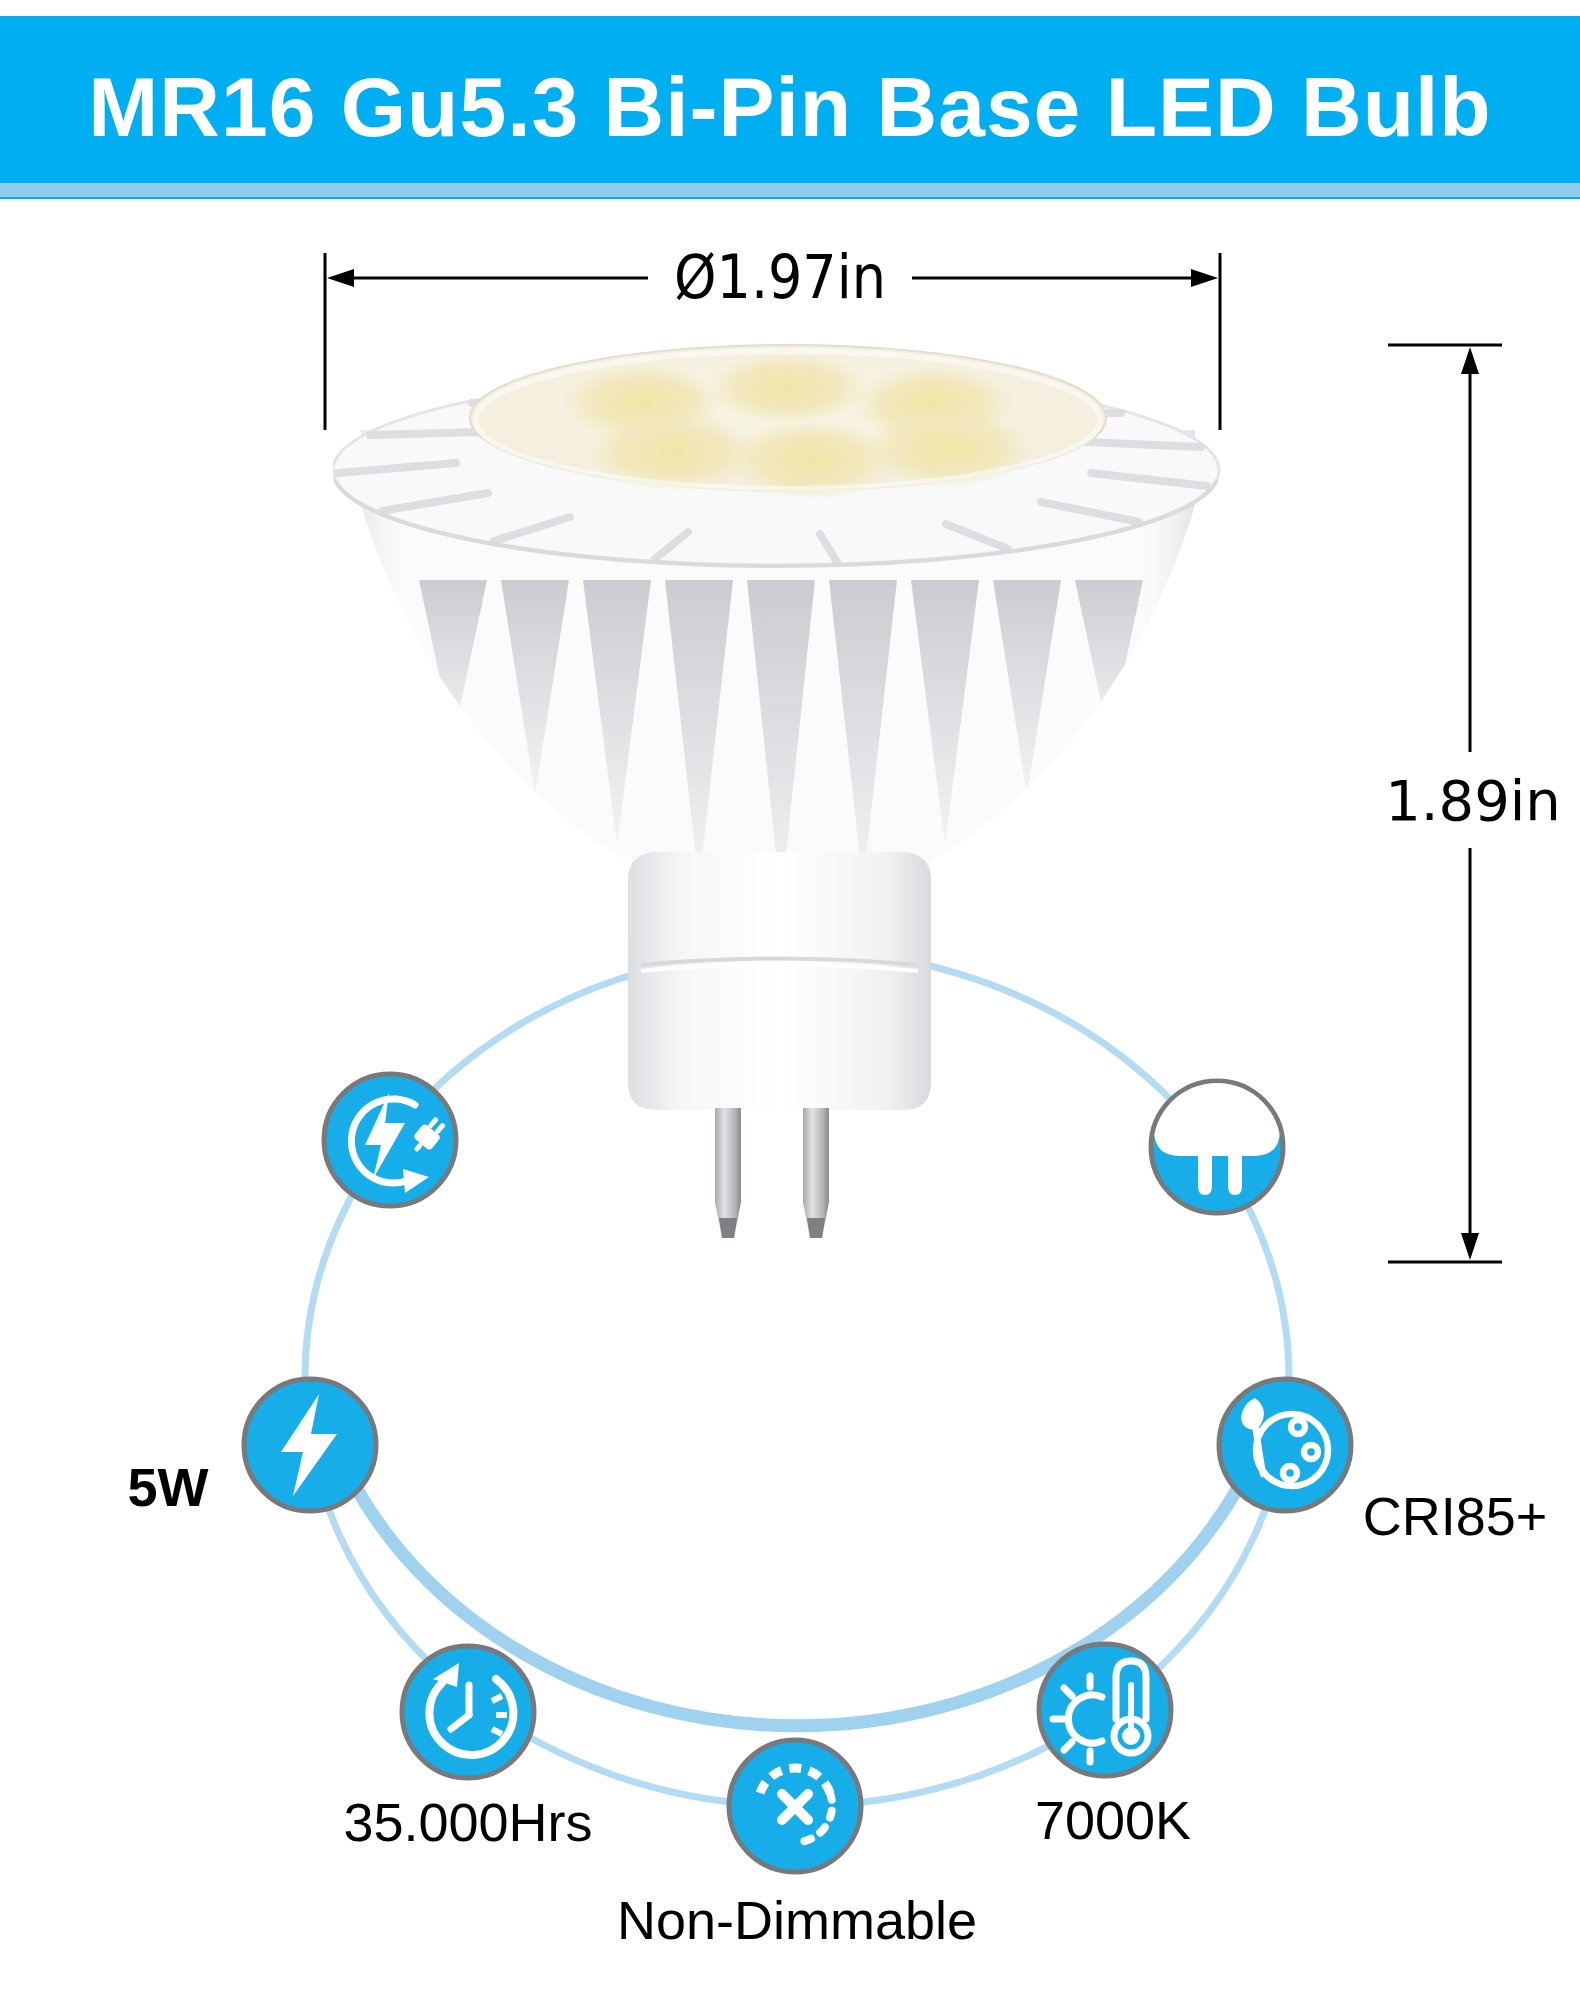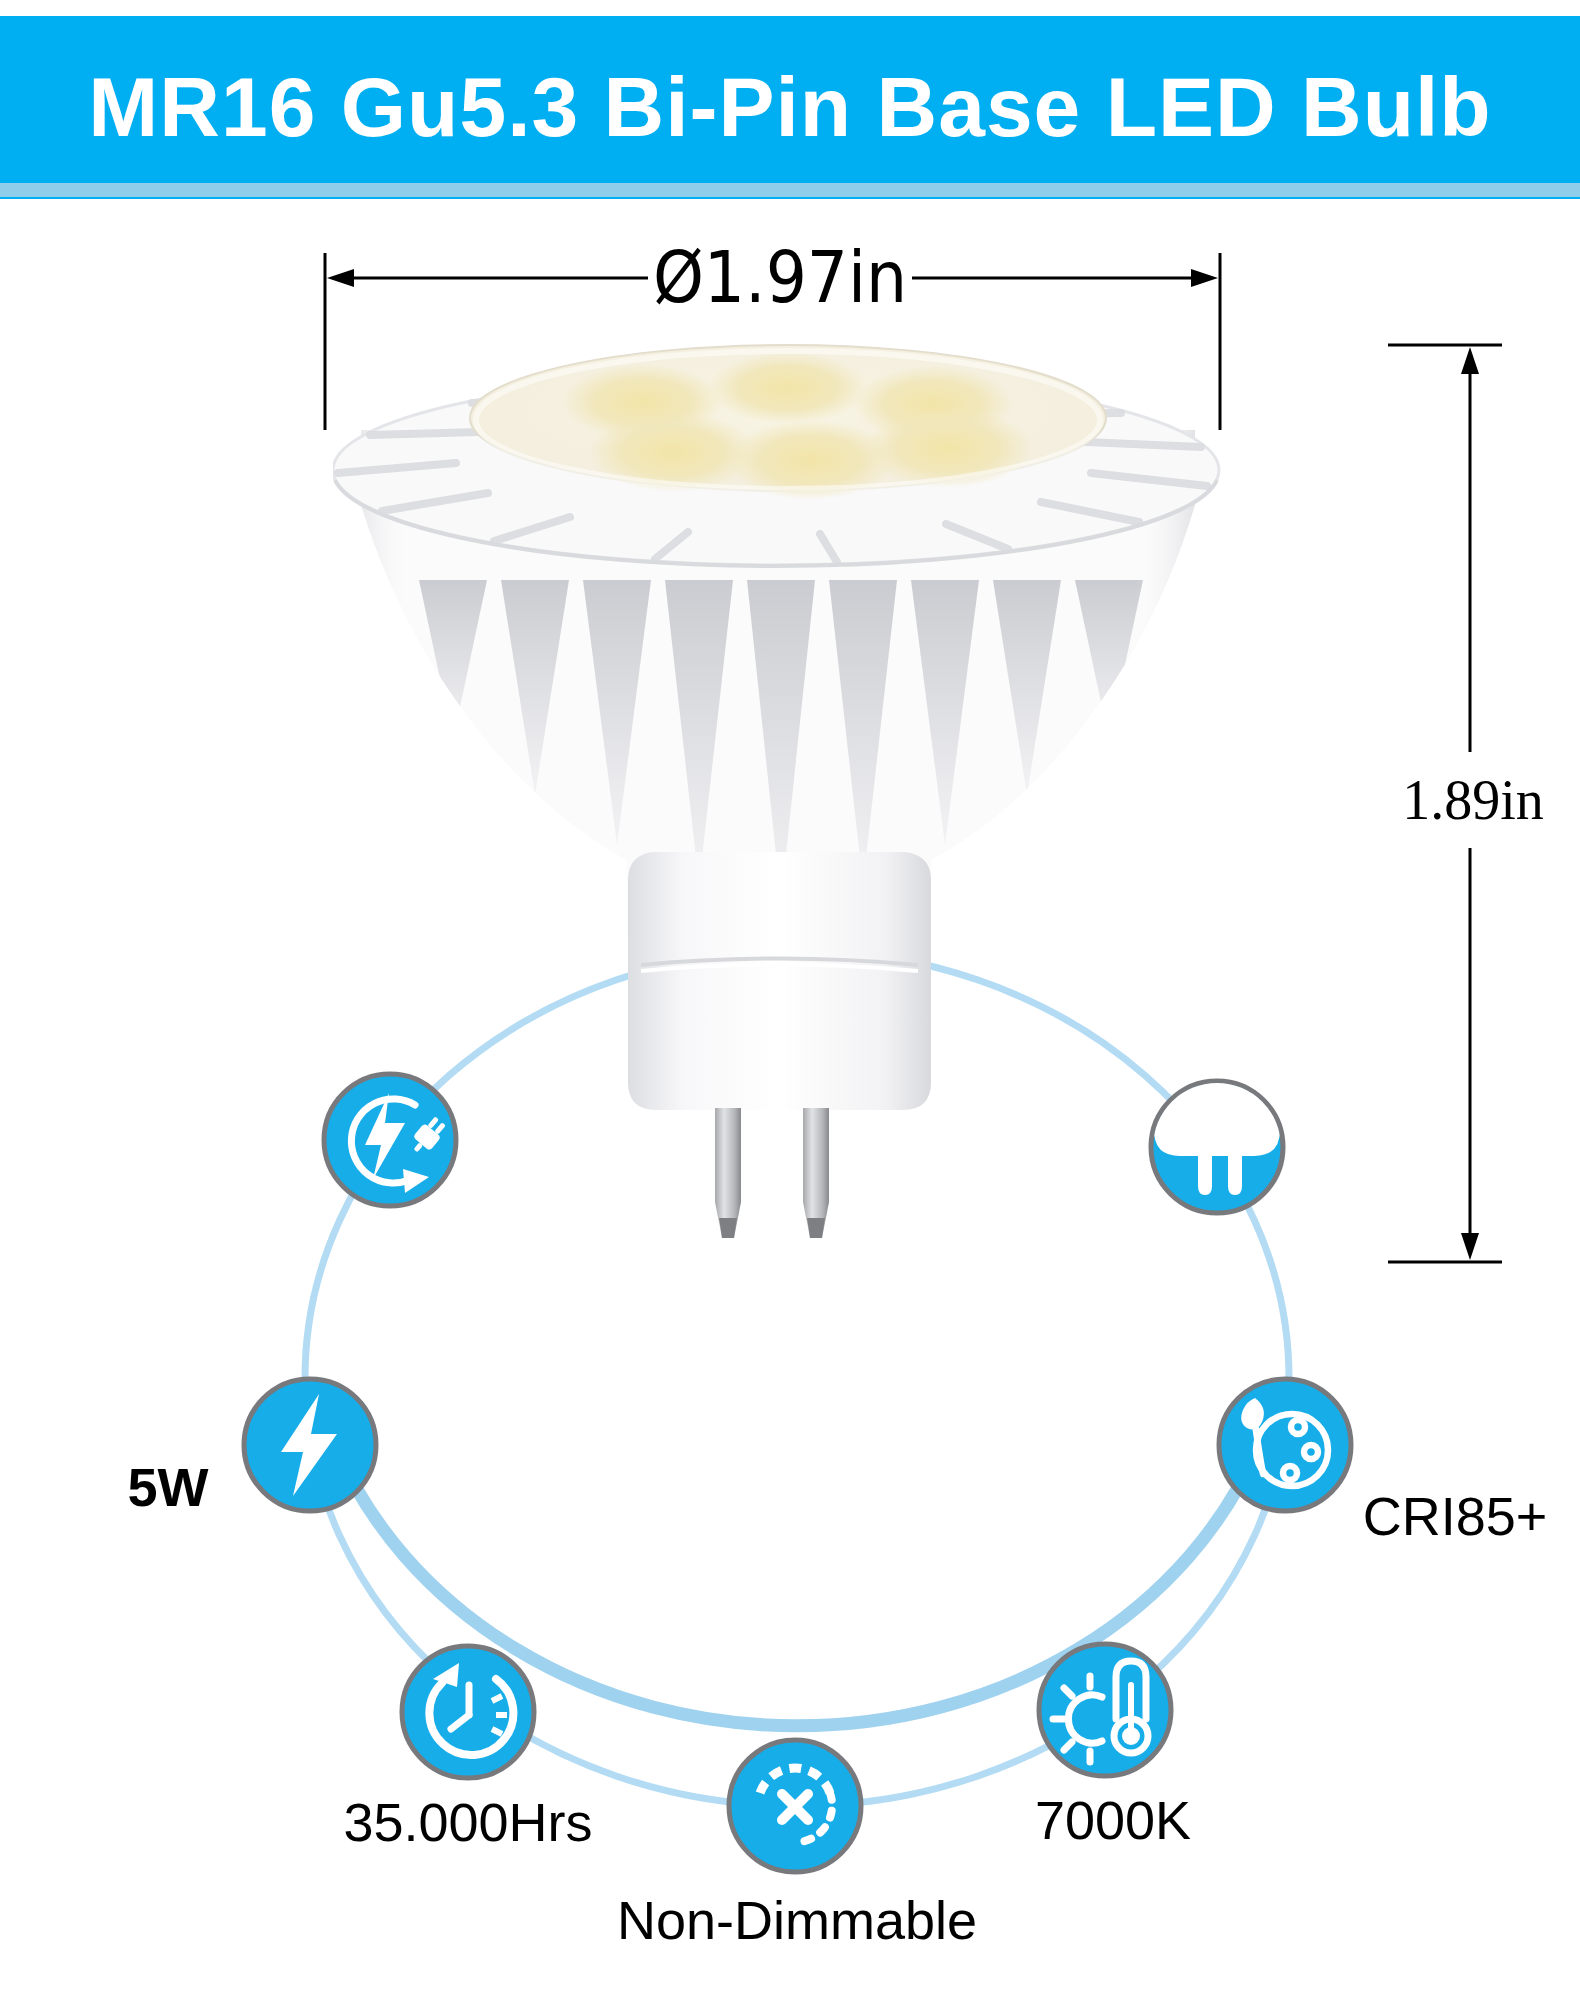--- a/index.html
+++ b/index.html
@@ -10,22 +10,22 @@
   .banner-strip{position:absolute;left:0;top:183px;width:1580px;height:14px;background:#8fcdea;}
   .banner h1{margin:0;position:absolute;left:0;top:0;width:100%;height:183px;
              display:flex;align-items:center;justify-content:center;
              color:#ffffff;font-size:84px;font-weight:bold;letter-spacing:1px;}
   
   .arc-layer{position:absolute;left:0;top:0;z-index:1;}
   .bulb-layer{position:absolute;left:333px;top:340px;z-index:2;}
   .dim-layer{position:absolute;left:0;top:0;z-index:3;pointer-events:none;}
   .dim-label{position:absolute;z-index:3;color:#000;font-family:"DejaVu Sans",sans-serif;
              transform:translate(-50%,-50%);white-space:nowrap;}
-  .dim-label.dia{left:780px;top:277px;font-size:72px;font-stretch:condensed;}
-  .dim-label.hgt{left:1473px;top:800px;font-size:56px;font-family:Liberation Serif, serif;}
+  .dim-label.dia{left:780px;top:277px;font-size:60px;font-stretch:condensed;}
+  .dim-label.hgt{left:1473px;top:800px;font-size:56px;}
   
   .feature-icon{position:absolute;width:150px;height:150px;z-index:4;}
   .feature-label{position:absolute;z-index:4;color:#000;font-size:54px;white-space:nowrap;
                  transform:translate(-50%,-50%);}
   .fi-acdc{left:315px;top:1065px;}   .fl-acdc{left:400px;top:1030px;}
   .fi-gu53{left:1142px;top:1072px;}  .fl-gu53{left:1218px;top:1035px;}
   .fi-5w{left:235px;top:1370px;}     .fl-5w{left:168px;top:1487px;font-weight:bold;}
   .fi-cri{left:1210px;top:1370px;}   .fl-cri{left:1455px;top:1516px;}
   .fi-hrs{left:393px;top:1637px;}    .fl-hrs{left:468px;top:1822px;}
   .fi-6000k{left:1030px;top:1635px;} .fl-6000k{left:1113px;top:1820px;}

